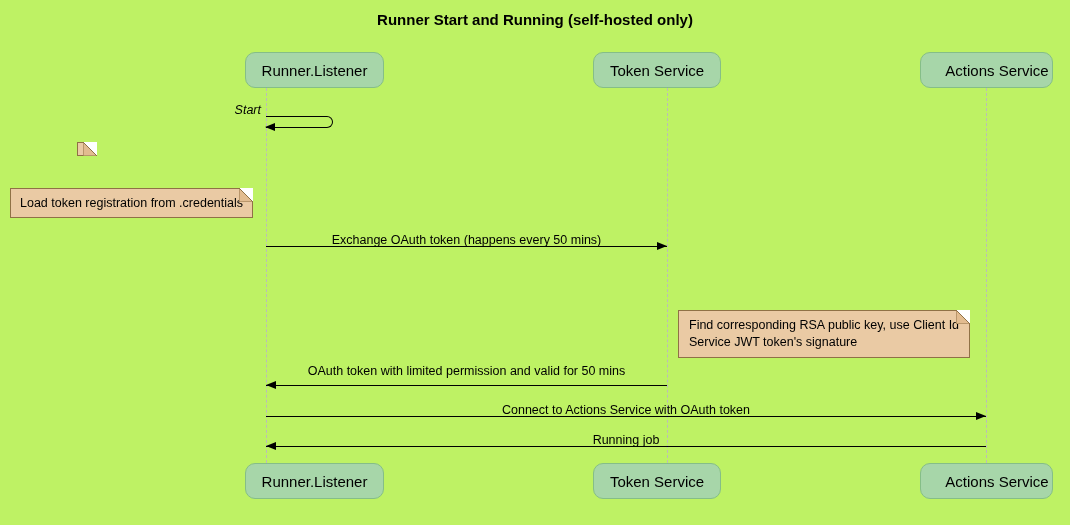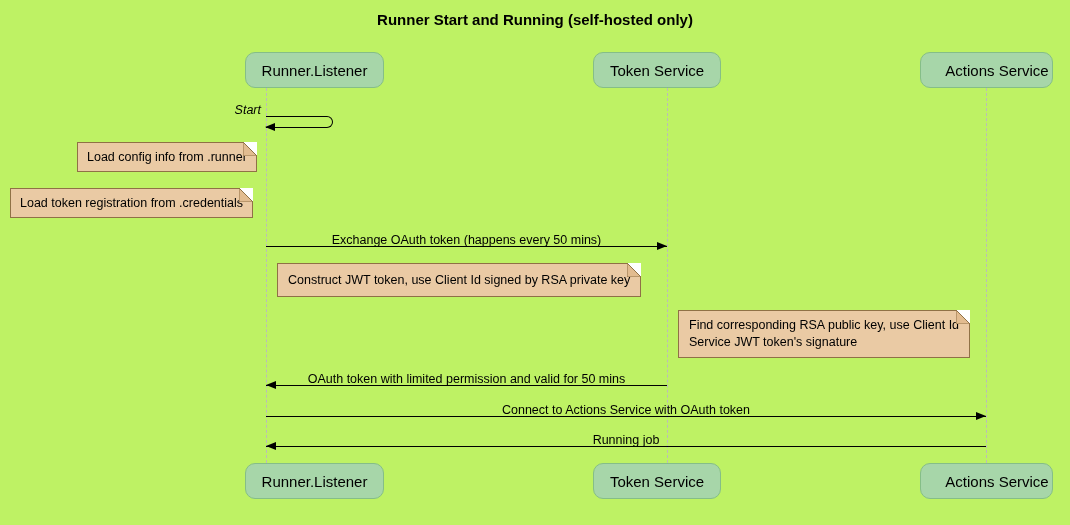--- a/index.html
+++ b/index.html
@@ -34,21 +34,21 @@
     border-style:solid; border-width:4px 0 4px 10px;
     border-color:transparent transparent transparent #000;
   }
   .arr-l::before {
     content:""; position:absolute; left:0; top:-5px; width:0; height:0;
     border-style:solid; border-width:4px 10px 4px 0;
     border-color:transparent #000 transparent transparent;
   }
   .lbl-1 { left:266px; width:401px; top:233px; }
   .line-1{ left:266px; width:401px; top:246px; }
-  .lbl-2 { left:266px; width:401px; top:372px; }
+  .lbl-2 { left:266px; width:401px; top:364px; }
   .line-2{ left:266px; width:401px; top:385px; }
   .lbl-3 { left:266px; width:720px; top:403px; }
   .line-3{ left:266px; width:720px; top:416px; }
   .lbl-4 { left:266px; width:720px; top:433px; }
   .line-4{ left:266px; width:720px; top:446px; }
 
   .start-label { position:absolute; left:161px; width:100px; top:103px; text-align:right; font-size:12.5px;font-style:italic; }
   .self-loop {
     position:absolute; left:266px; top:116px; width:66px; height:10px;
     box-sizing:content-box; border:1px solid #000; border-left:none;
@@ -90,38 +90,30 @@
   <div class="participant row-top p-actions">Actions Service</div>
 
   <div class="start-label">Start</div>
   <div class="self-loop"></div>
 
   <div class="note n-sm note-1">
     <svg class="fold" width="14" height="14" viewBox="0 0 14 14">
       <polygon points="0,0 14,0 14,14" fill="#ffffff"></polygon>
       <polygon points="0,0 14,14 0,14" fill="#E2BC90" stroke="#8F7146" stroke-width="1"></polygon>
     </svg>
-    <span>Load config info from .runner</span>
   </div>
 
   <div class="note n-sm note-2">
     <svg class="fold" width="14" height="14" viewBox="0 0 14 14">
       <polygon points="0,0 14,0 14,14" fill="#ffffff"></polygon>
       <polygon points="0,0 14,14 0,14" fill="#E2BC90" stroke="#8F7146" stroke-width="1"></polygon>
     </svg>
     <span>Load token registration from .credentials</span>
   </div>
 
-  <div class="note n-md note-3">
-    <svg class="fold" width="14" height="14" viewBox="0 0 14 14">
-      <polygon points="0,0 14,0 14,14" fill="#ffffff"></polygon>
-      <polygon points="0,0 14,14 0,14" fill="#E2BC90" stroke="#8F7146" stroke-width="1"></polygon>
-    </svg>
-    <span>Construct JWT token, use Client Id signed by RSA private key</span>
-  </div>
 
   <div class="note n-lg note-4">
     <svg class="fold" width="14" height="14" viewBox="0 0 14 14">
       <polygon points="0,0 14,0 14,14" fill="#ffffff"></polygon>
       <polygon points="0,0 14,14 0,14" fill="#E2BC90" stroke="#8F7146" stroke-width="1"></polygon>
     </svg>
     <span>Find corresponding RSA public key, use Client Id</span>
     <span>Service JWT token's signature</span>
   </div>
 

